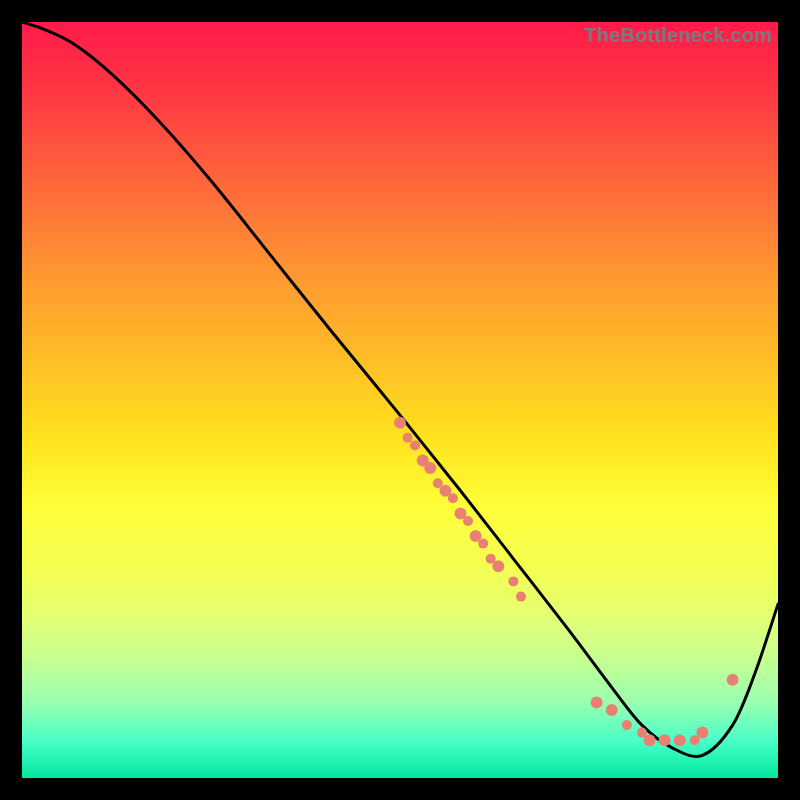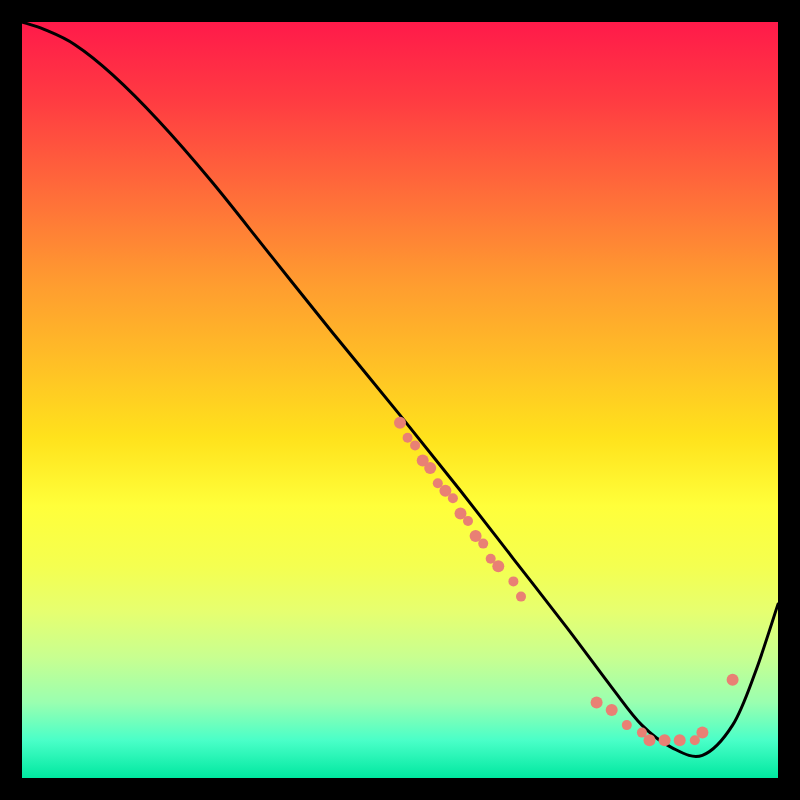--- a/index.html
+++ b/index.html
@@ -67,20 +67,21 @@
   }
   .dot {
     fill: #e98074;
   }
 </style>
 </head>
 <body>
 
 <div class="stage">
   <div class="plot">
+    <div class="watermark">TheBottleneck.com</div>
     <svg class="curve" viewBox="0 0 756 756" preserveAspectRatio="none">
       <path id="curve-path" d="M 0.0 0.0 C 3.8 1.3, 13.9 3.8, 22.7 7.6 C 31.5 11.3, 41.6 15.1, 52.9 22.7 C 64.3 30.2, 76.9 40.3, 90.7 52.9 C 104.6 65.5, 119.7 80.6, 136.1 98.3 C 152.5 115.9, 170.1 136.1, 189.0 158.8 C 207.9 181.4, 229.3 209.2, 249.5 234.4 C 269.6 259.6, 288.5 283.5, 310.0 310.0 C 331.4 336.4, 356.6 366.7, 378.0 393.1 C 399.4 419.6, 419.6 444.8, 438.5 468.7 C 457.4 492.7, 473.8 514.1, 491.4 536.8 C 509.0 559.4, 527.9 583.4, 544.3 604.8 C 560.7 626.2, 577.1 648.9, 589.7 665.3 C 602.3 681.7, 609.8 693.0, 619.9 703.1 C 630.0 713.2, 640.1 720.7, 650.2 725.8 C 660.2 730.8, 670.3 737.1, 680.4 733.3 C 690.5 729.5, 701.8 716.9, 710.6 703.1 C 719.5 689.2, 725.8 670.3, 733.3 650.2 C 740.9 630.0, 752.2 593.5, 756.0 582.1"></path>
       <g id="dots-group">
           <circle cx="378.0" cy="400.7" r="6" class="dot"></circle>
           <circle cx="385.6" cy="415.8" r="5" class="dot"></circle>
           <circle cx="393.1" cy="423.4" r="5" class="dot"></circle>
           <circle cx="400.7" cy="438.5" r="6" class="dot"></circle>
           <circle cx="408.2" cy="446.0" r="6" class="dot"></circle>
           <circle cx="415.8" cy="461.2" r="5" class="dot"></circle>
           <circle cx="423.4" cy="468.7" r="6" class="dot"></circle>

